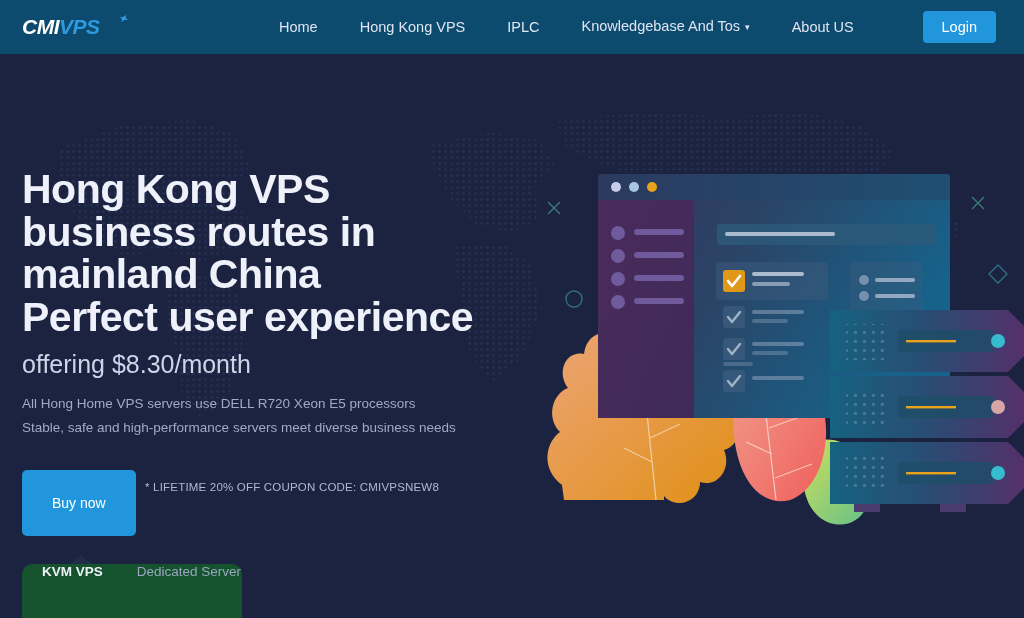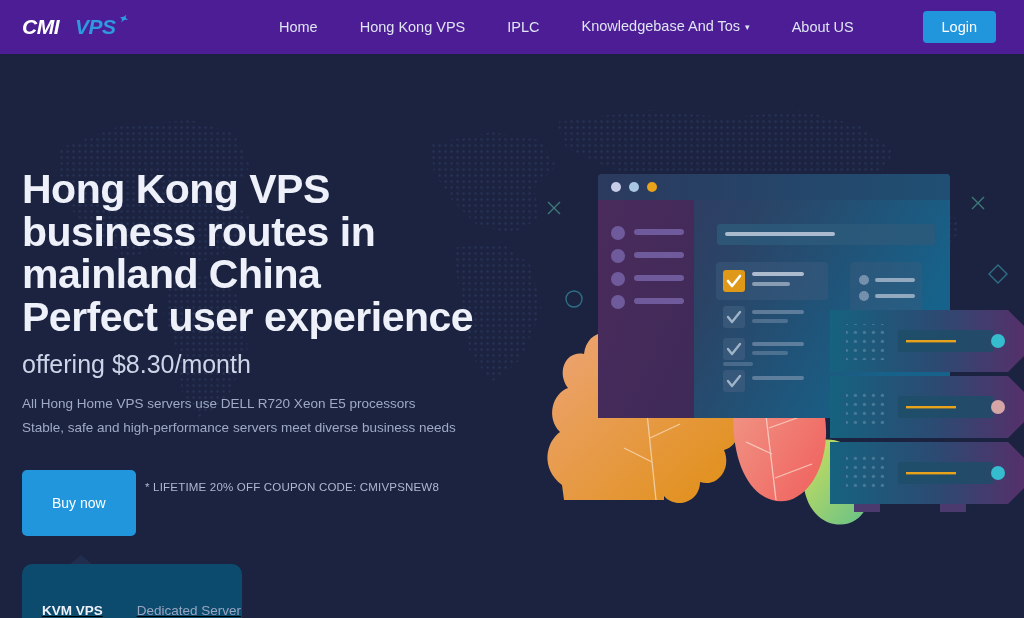--- a/index.html
+++ b/index.html
@@ -12,29 +12,29 @@
 
   
   .map-dots{
     position:absolute; left:0; top:48px; width:1024px; height:420px;
     opacity:.5; pointer-events:none;
   }
 
   
   .navbar{
     position:absolute; left:0; top:0; width:1024px; height:54px;
-    background:#4c1d95; display:flex; align-items:center; z-index:30;
+    background:#0c4a6e; display:flex; align-items:center; z-index:30;
   }
   .logo{
     position:absolute; left:22px; top:13px; width:100px; height:28px;
     display:flex; align-items:center; font-weight:bold; font-size:21px;
     letter-spacing:-.5px; font-style:italic;
   }
   .logo .cmi{ color:#ffffff; }
-  .logo .vps{ color:#2e9ae0;margin-left:16px; }
+  .logo .vps{ color:#2e9ae0; }
   .logo .spark{
     position:absolute; right:-5px; top:-1px; color:#2e9ae0; font-size:11px;
     transform:rotate(18deg);
   }
   .navlinks{
     position:absolute; left:258px; top:0; height:54px;
     display:flex; align-items:center; gap:0;
   }
   .navlink{
     color:#dfe5f2; font-size:14.5px; padding:0 21px; line-height:54px;
@@ -69,22 +69,22 @@
     font-family:"Liberation Sans", sans-serif; z-index:12;
   }
   .coupon{
     position:absolute; left:145px; top:481px;
     color:#aeb9cf; font-size:11.5px; letter-spacing:.2px; z-index:12;
   }
 
   
   .tabcard{
     position:absolute; left:22px; top:564px; width:220px; height:54px;
-    background:#0c4a6e; border-radius:10px 10px 0 0; z-index:20;
-    display:flex; align-items:flex-end;text-decoration:underline;
+    background:#14532d; border-radius:10px 10px 0 0; z-index:20;
+    display:flex; align-items:flex-start;
   }
   .tabcard::before{
     content:""; position:absolute; left:48px; top:-9px;
     border-left:11px solid transparent; border-right:11px solid transparent;
     border-bottom:9px solid #222c4c;
   }
   .tab{
     font-size:13.5px; cursor:pointer; padding:0 0 0 0; white-space:nowrap;
   }
   .tab.active{ color:#eef1f9; font-weight:bold; margin-left:20px; }

